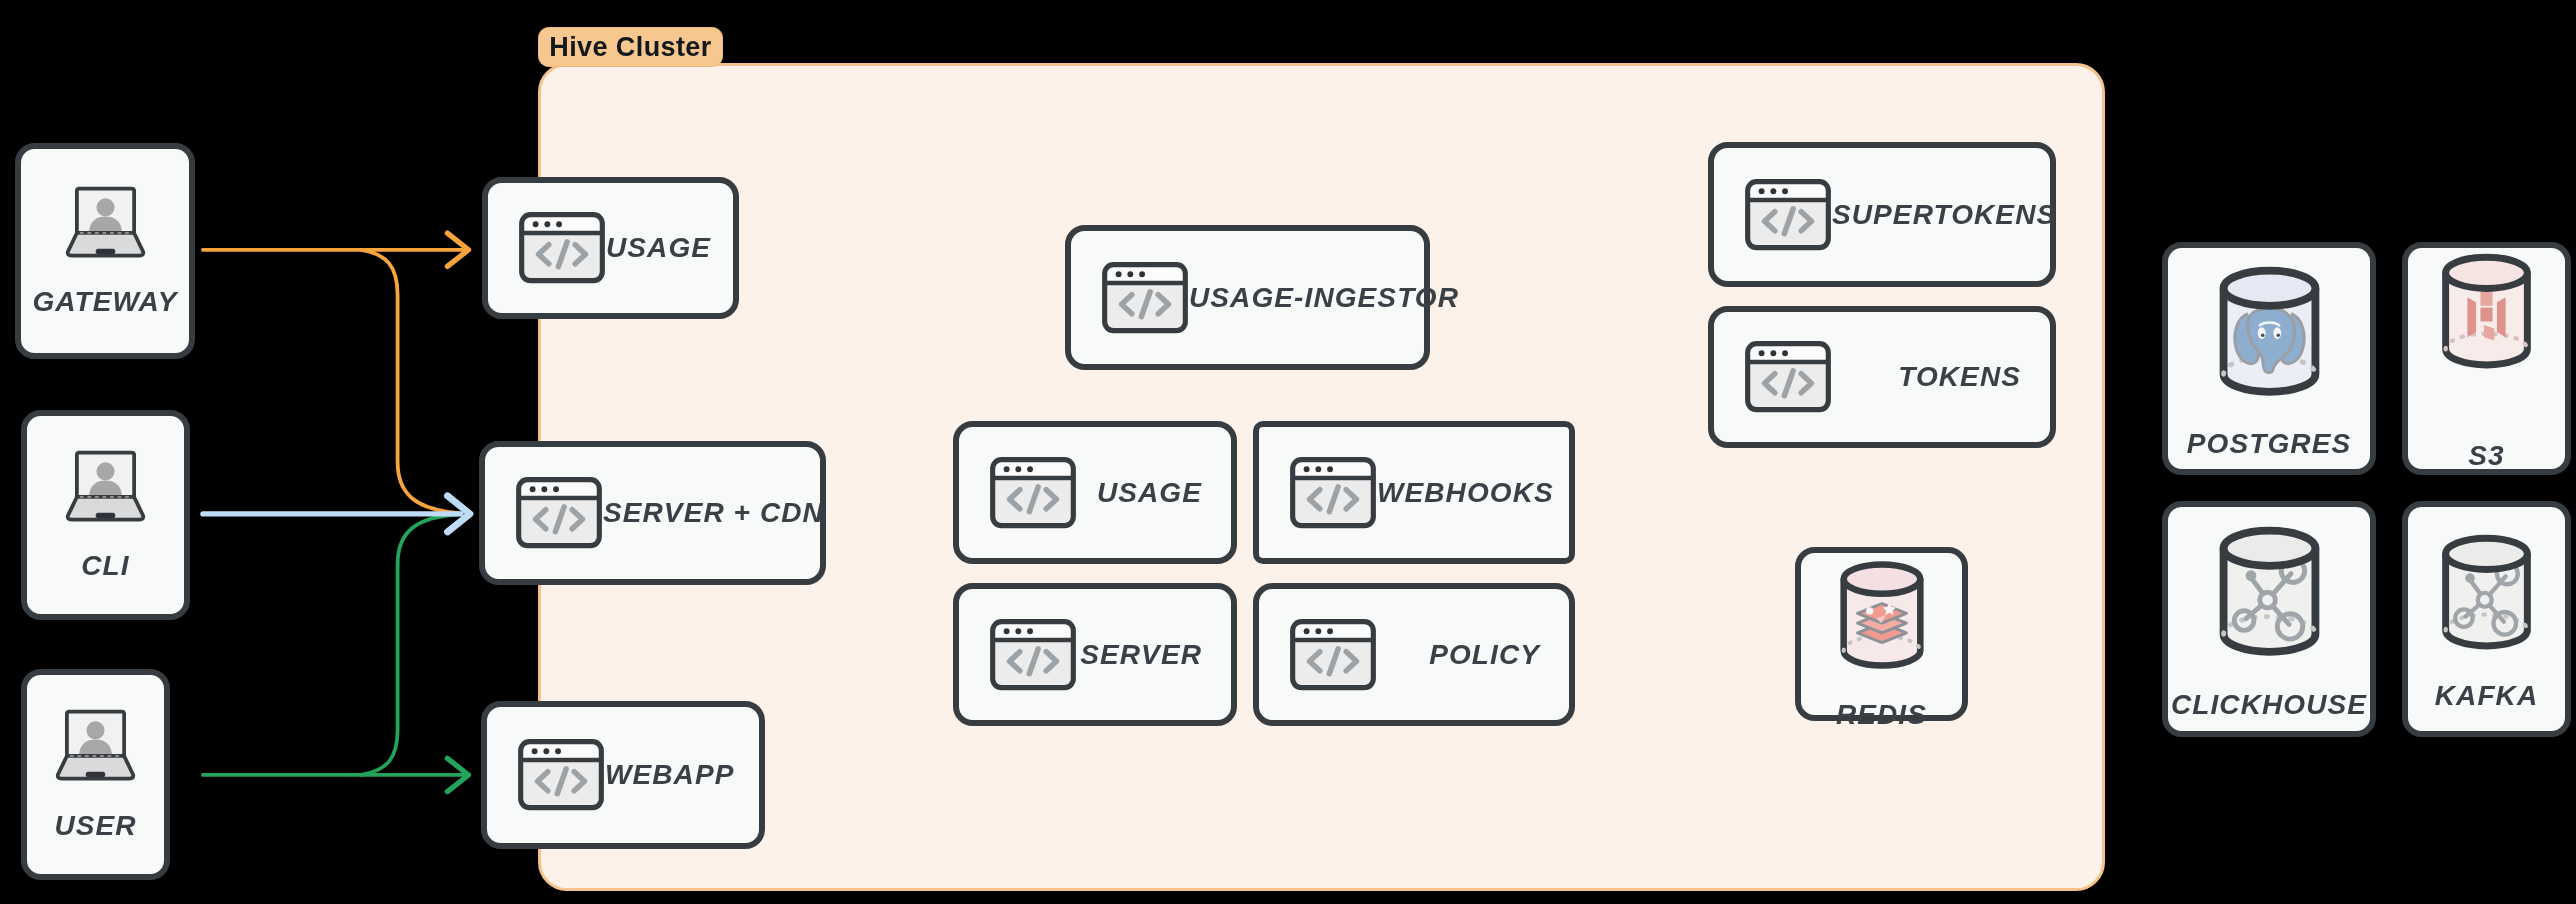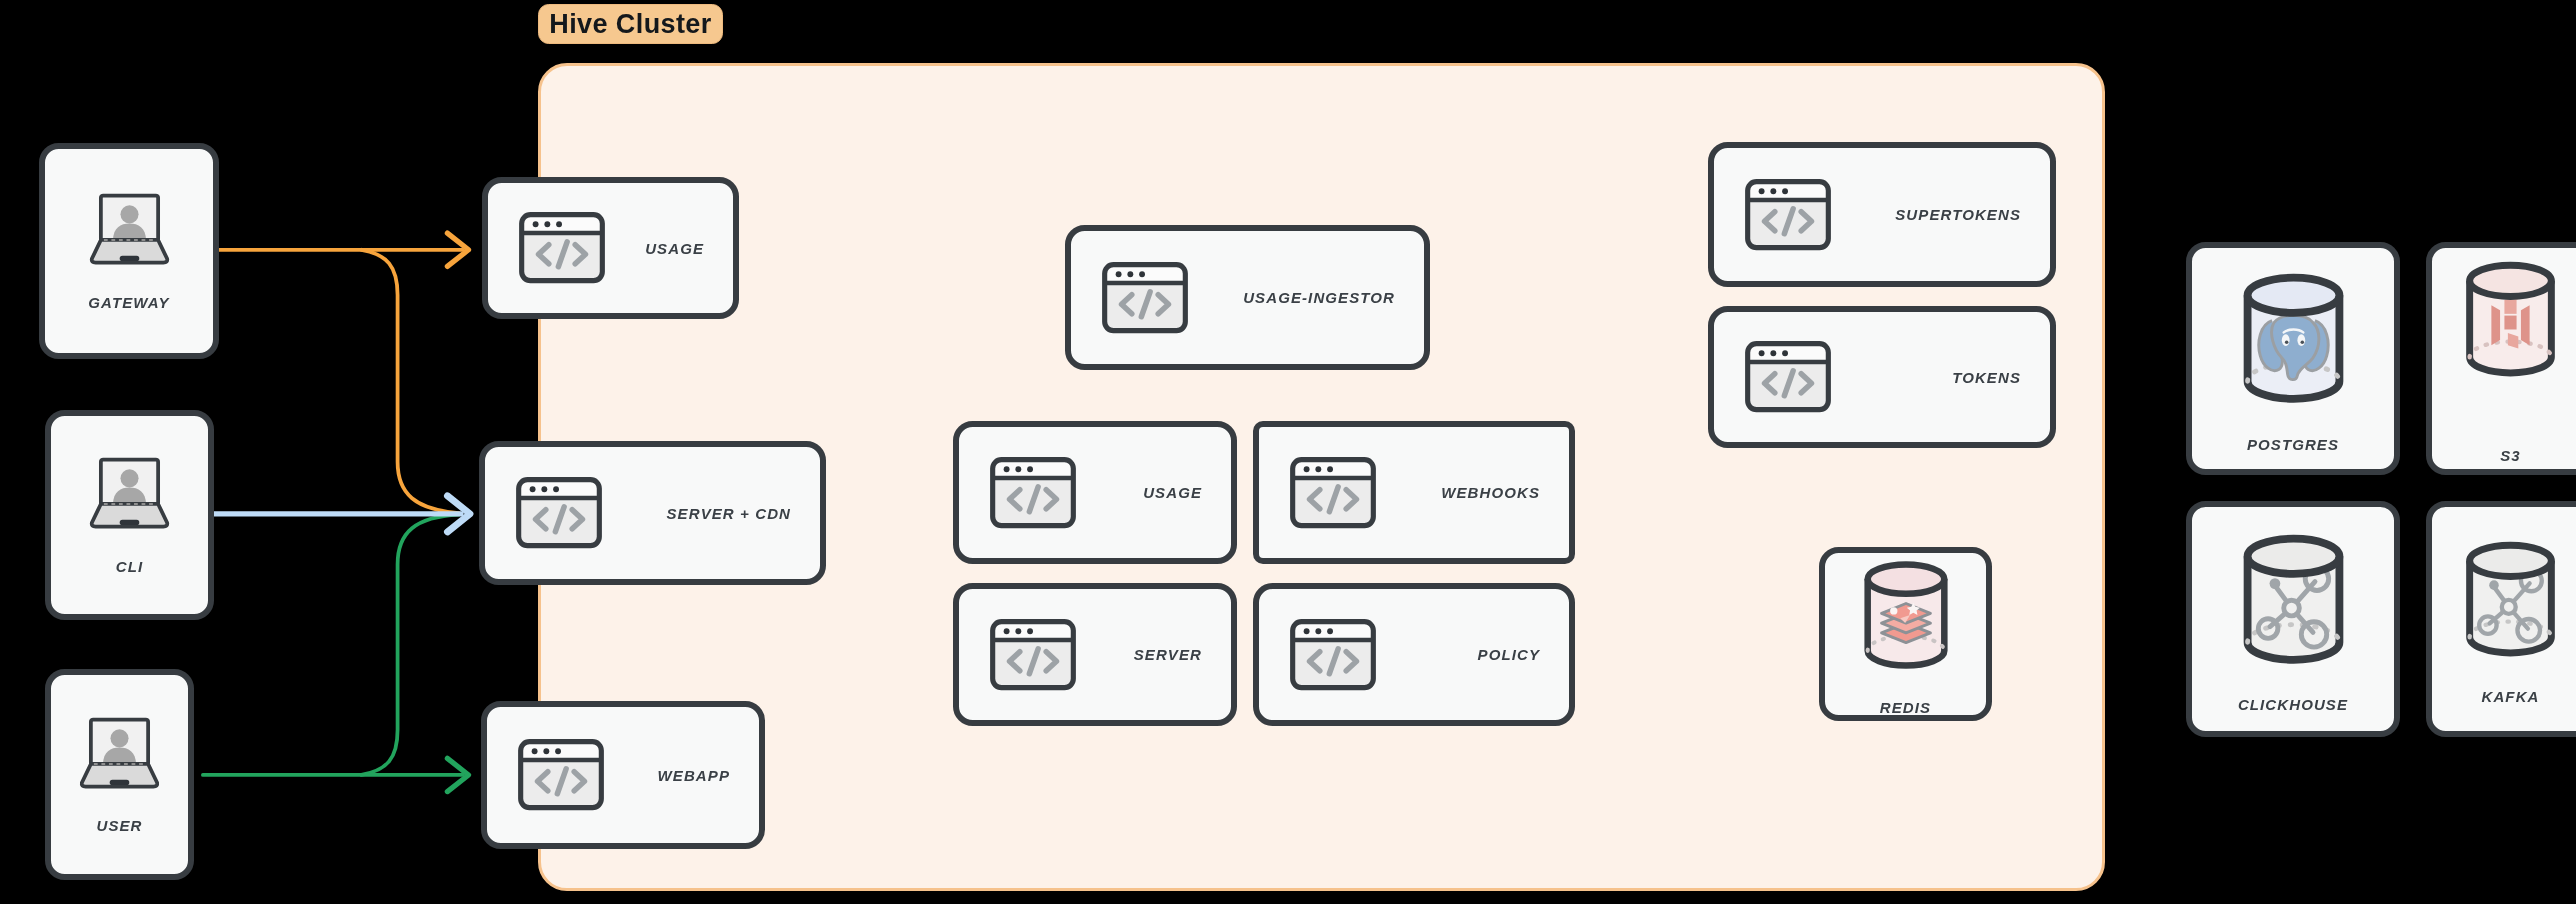--- a/index.html
+++ b/index.html
@@ -4,39 +4,39 @@
 <style>
   html,body{margin:0;padding:0;background:#000;}
   body{font-family:"Liberation Sans",sans-serif;}
   #canvas{position:relative;width:2576px;height:904px;background:#000;overflow:hidden;}
   .cluster{position:absolute;background:#FDF2E9;border:3.8px solid #F6C28C;border-radius:29px;box-sizing:border-box;}
   .badge{position:absolute;background:#F6C88F;border:1.5px solid #EDB97E;border-radius:10.6px;display:flex;align-items:center;justify-content:center;box-sizing:border-box;}
   .badge span{font-size:27px;font-weight:bold;color:#14181C;letter-spacing:0.4px;}
   svg.edges{position:absolute;left:0;top:0;}
   .node{position:absolute;background:#F8F9F9;border:6px solid #373C41;border-radius:19.6px;box-sizing:border-box;display:flex;z-index:3;}
   .node.row{flex-direction:row;align-items:center;padding-left:30px;padding-right:29px;}
-  .node.col{flex-direction:column;align-items:center;justify-content:center;margin-left:24px;}
-  .nlabel{font-style:italic;font-weight:bold;color:#3A4046;font-size:15px;letter-spacing:1.1px;white-space:nowrap;}
+  .node.col{flex-direction:column;align-items:center;justify-content:center;}
+  .nlabel{font-style:italic;font-weight:bold;color:#3A4046;font-size:28px;letter-spacing:1.1px;white-space:nowrap;}
   .node.row .nlabel{flex:1;text-align:right;}
   .node.col .nlabel{margin-top:19.6px;text-align:center;}
   .icon{display:block;flex:0 0 auto;}
 </style>
 </head>
 <body>
 
 <div id="canvas" style="width: 2576px; height: 904px; background: rgb(0, 0, 0);">
   <svg width="0" height="0" style="position:absolute">
     <defs>
       <clipPath id="laptop-screen-clip">
           <rect x="40" y="9" width="70" height="55"></rect>
         </clipPath>
     </defs>
   </svg>
   <div class="cluster" style="left: 538px; top: 63px; width: 1567px; height: 828px; background: rgb(253, 242, 233); border-color: rgb(246, 194, 140);"></div>
-  <div class="badge" style="left: 538px; top: 4px; width: 185px; height: 40px; background: rgb(246, 200, 143);">
+  <div class="badge" style="left: 538px; top: 27px; width: 185px; height: 40px; background: rgb(246, 200, 143);">
     <span style="color: rgb(20, 24, 28);">Hive Cluster</span>
   </div>
   <svg class="edges" viewBox="0 0 3412 1198" width="2576" height="904">
       <path d="M268 331 H612" fill="none" stroke="#F7A43C" stroke-width="5" stroke-linecap="round"></path>
       <path d="M 592 309 L 620 331 L 592 353" fill="none" stroke="#F7A43C" stroke-width="7" stroke-linecap="round" stroke-linejoin="round"></path>
       <path d="M478 331 C512 337 526 353 526 391 V612 C526 655 550 675 607 680" fill="none" stroke="#F7A43C" stroke-width="5" stroke-linecap="round"></path>
       <path d="M478 1027 C512 1021 526 1005 526 967 V748 C526 705 550 685 607 682" fill="none" stroke="#22A45D" stroke-width="5" stroke-linecap="round"></path>
       <path d="M268 1027 H612" fill="none" stroke="#22A45D" stroke-width="5" stroke-linecap="round"></path>
       <path d="M 592 1005 L 620 1027 L 592 1049" fill="none" stroke="#22A45D" stroke-width="7" stroke-linecap="round" stroke-linejoin="round"></path>
       <path d="M268 681 H610" fill="none" stroke="#BEDBF7" stroke-width="7" stroke-linecap="round"></path>

